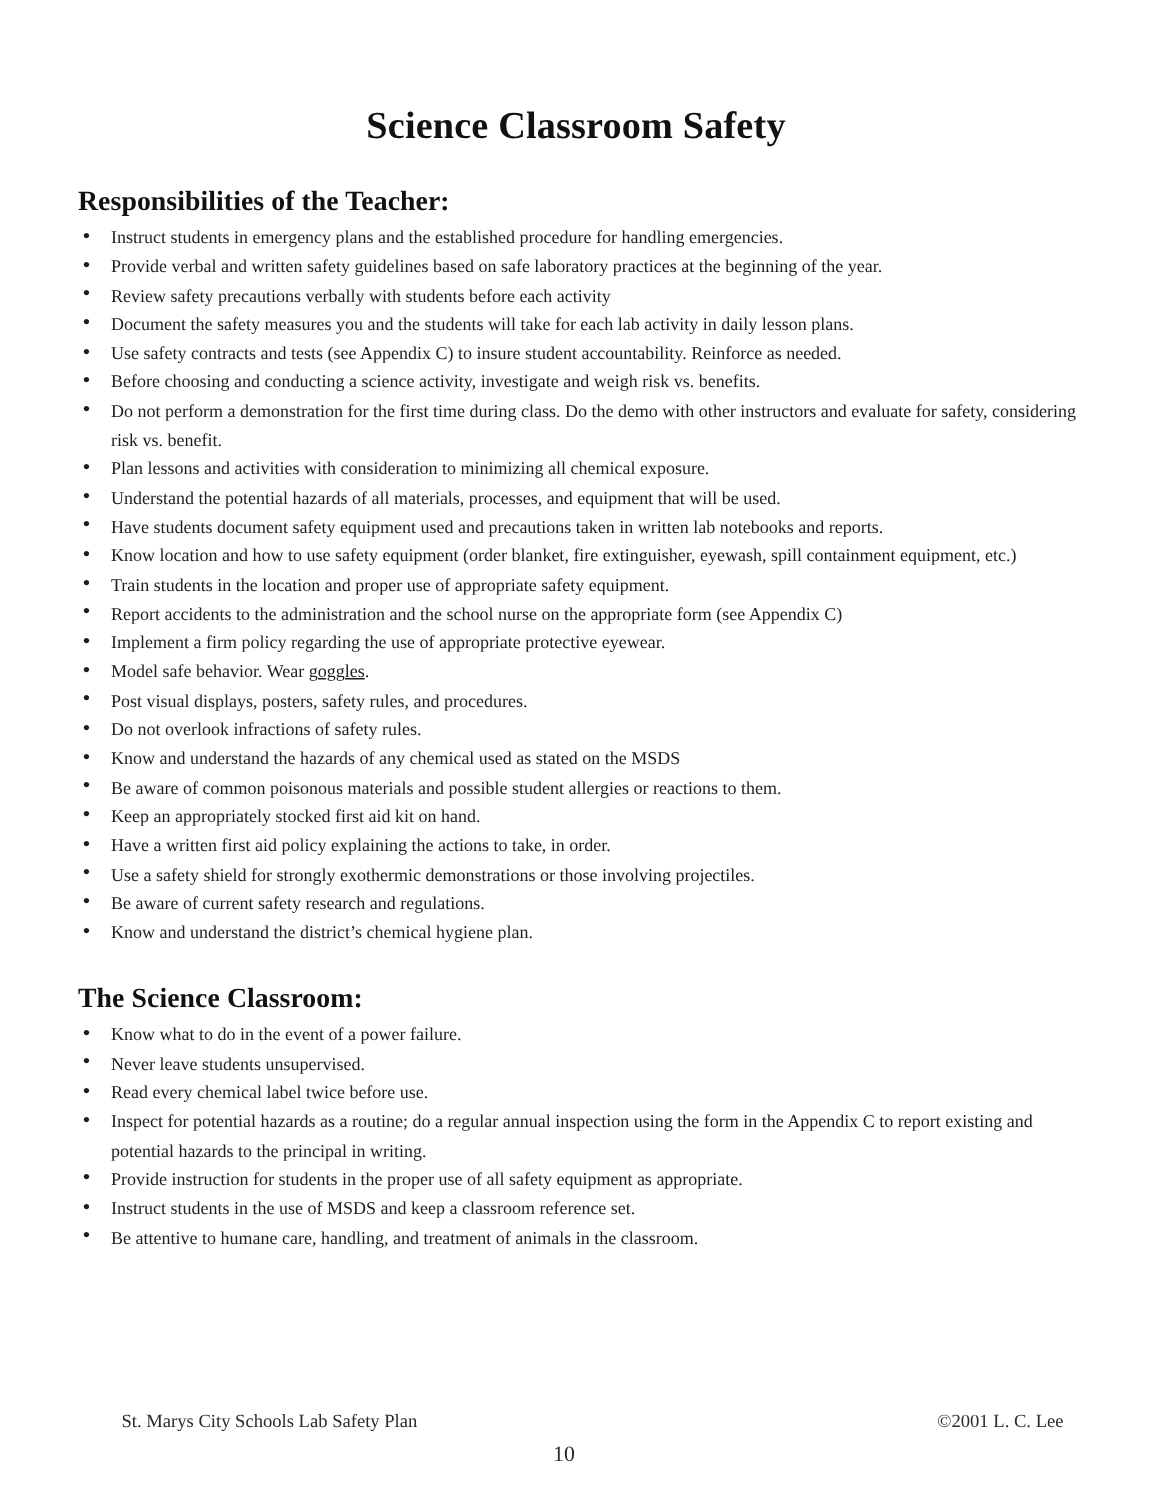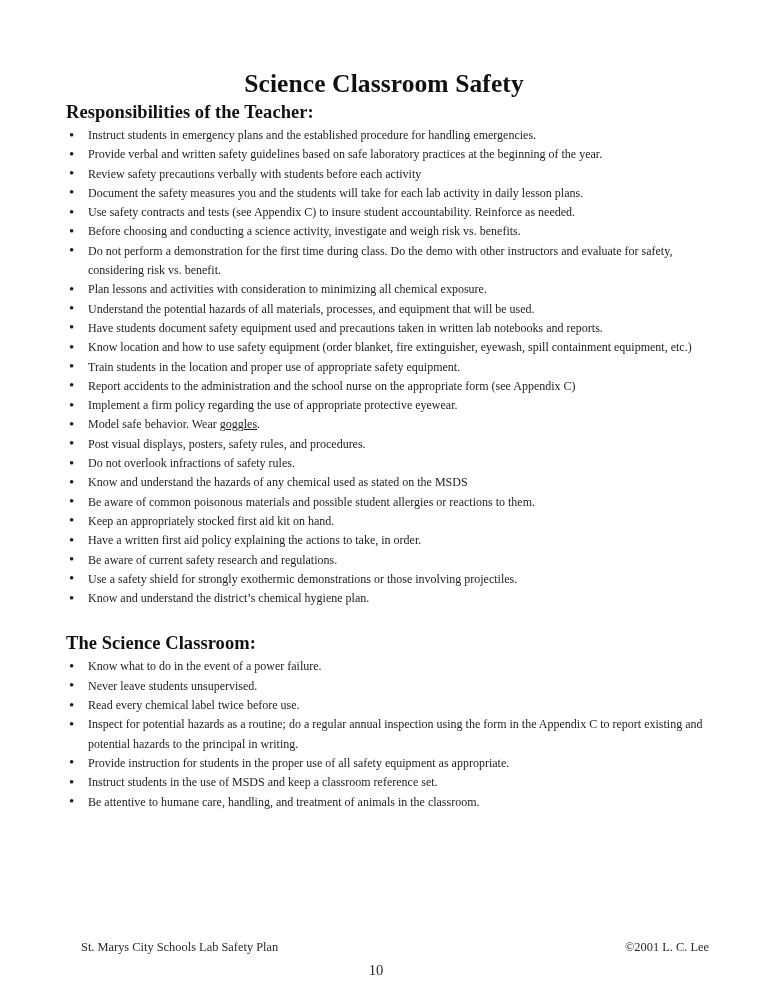--- a/index.html
+++ b/index.html
@@ -38,21 +38,22 @@
     font-size: 25.5px;
     font-weight: bold;
     line-height: 35px;
     letter-spacing: 0.1px;
     color: #111111;
   }
 
   
   .body-area {
     position: relative;
-    padding-left: 66px;
+    margin-top: 23px;
+    padding-left: 52px;
     padding-right: 50px;
   }
 
   .section + .section {
     margin-top: 24px;
   }
 
   h2.section-heading {
     font-size: 18.5px;
     font-weight: bold;
@@ -161,22 +162,22 @@
           <li>Train students in the location and proper use of appropriate safety equipment.</li>
           <li>Report accidents to the administration and the school nurse on the appropriate form (see Appendix C)</li>
           <li>Implement a firm policy regarding the use of appropriate protective eyewear.</li>
           <li>Model safe behavior.  Wear <u>goggles</u>.</li>
           <li>Post visual displays, posters, safety rules, and procedures.</li>
           <li>Do not overlook infractions of safety rules.</li>
           <li>Know and understand the hazards of any chemical used as stated on the MSDS</li>
           <li>Be aware of common poisonous materials and possible student allergies or reactions to them.</li>
           <li>Keep an appropriately stocked first aid kit on hand.</li>
           <li>Have a written first aid policy explaining the actions to take, in order.</li>
+          <li>Use a safety shield for strongly exothermic demonstrations or those involving projectiles.</li>
           <li>Be aware of current safety research and regulations.</li>
-          <li>Use a safety shield for strongly exothermic demonstrations or those involving projectiles.</li>
           <li>Know and understand the district’s chemical hygiene plan.</li>
         </ul>
     </div>
 
     <div class="section">
       <h2 class="section-heading">The Science Classroom:</h2>
       <ul class="bullets">
           <li>Know what to do in the event of a power failure.</li>
           <li>Never leave students unsupervised.</li>
           <li>Read every chemical label twice before use.</li>

